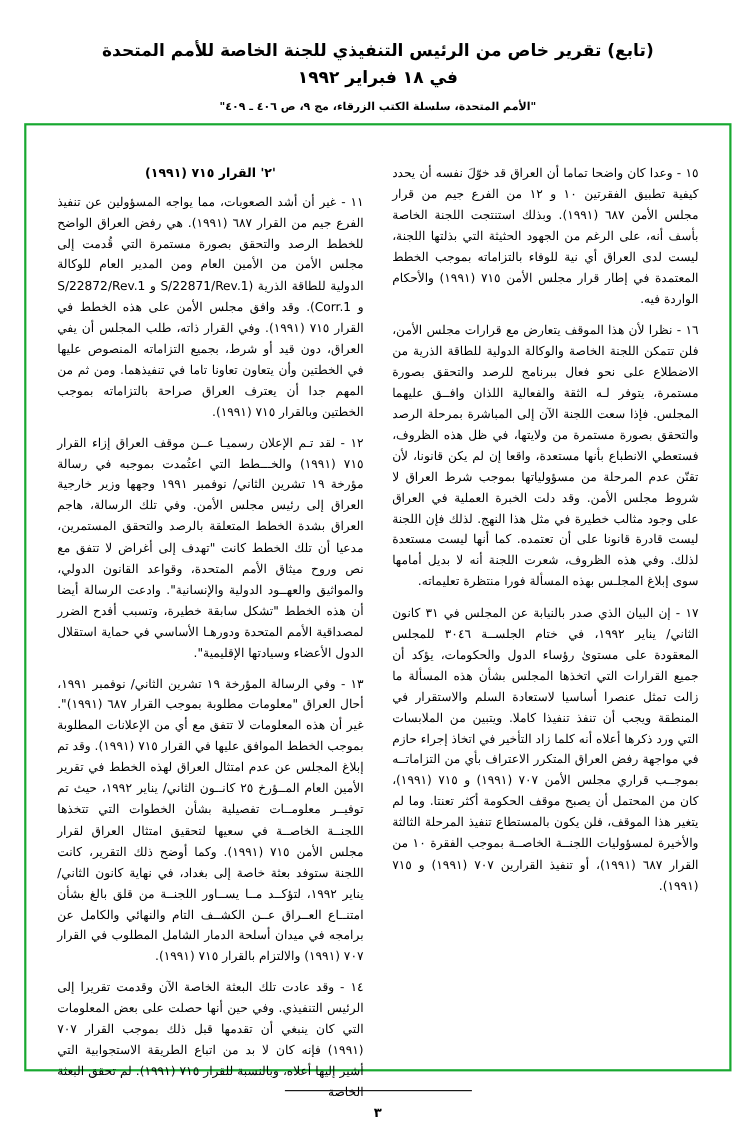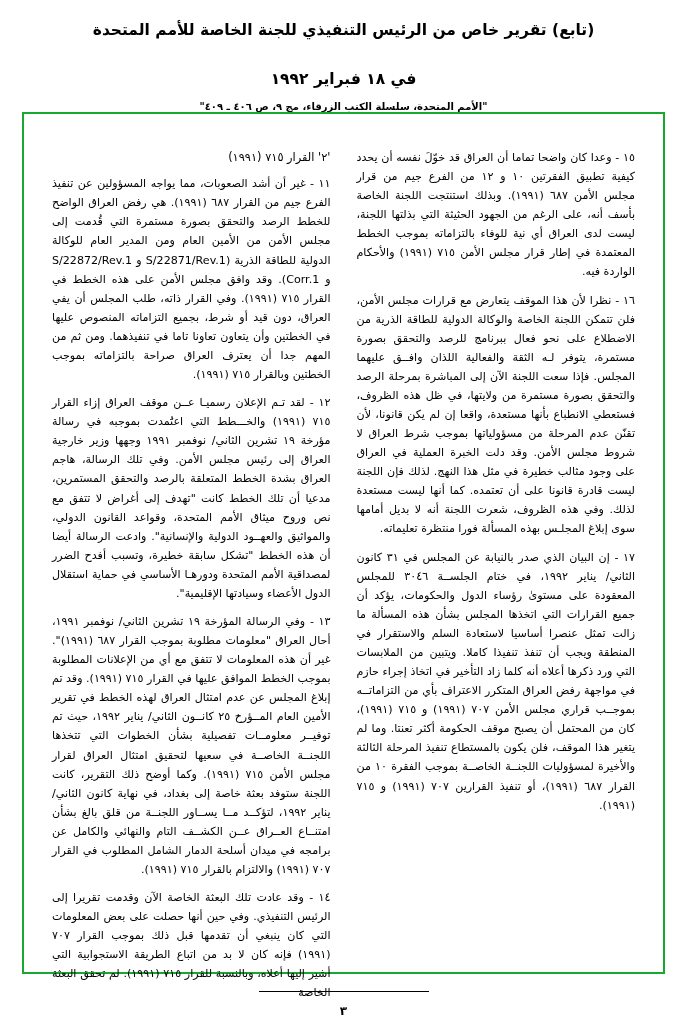--- a/index.html
+++ b/index.html
@@ -13,39 +13,38 @@
     font-family: "DejaVu Sans", sans-serif;
     color: #000000;
     position: relative;
     overflow: hidden;
   }
   .page {
     width: 687px;
     height: 1032px;
     position: relative;
     box-sizing: border-box;
-    padding: 0;
+    padding: 16px;
   }
 
   
   .header {
     text-align: center;
     padding: 18px 40px 0 40px;
   }
   .header .title-line {
     font-size: 15.5px;
     font-weight: bold;
     line-height: 1.55;
     letter-spacing: 0px;
   }
   .header .subtitle-line {
     font-size: 15.5px;
     font-weight: bold;
     line-height: 1.55;
-    margin-top: 25px;
   }
   .header .source-line {
     font-size: 10px;
     font-weight: bold;
     margin-top: 9px;
     line-height: 1.4;
   }
 
   
   .frame {
@@ -87,22 +86,22 @@
   }
   .heading {
     font-size: 11.6px;
     font-weight: bold;
     text-align: center;
     margin: 13px 0 9px 0;
     line-height: 1.6;
   }
   .subhead {
     font-size: 11.4px;
-    font-weight: normal;
-    text-align: right;
+    font-weight: bold;
+    text-align: center;
     margin: 0 0 8px 0;
     line-height: 1.6;
   }
 
   
   .footer-rule {
     position: absolute;
     bottom: 40px;
     right: 50%;
     transform: translateX(50%);

